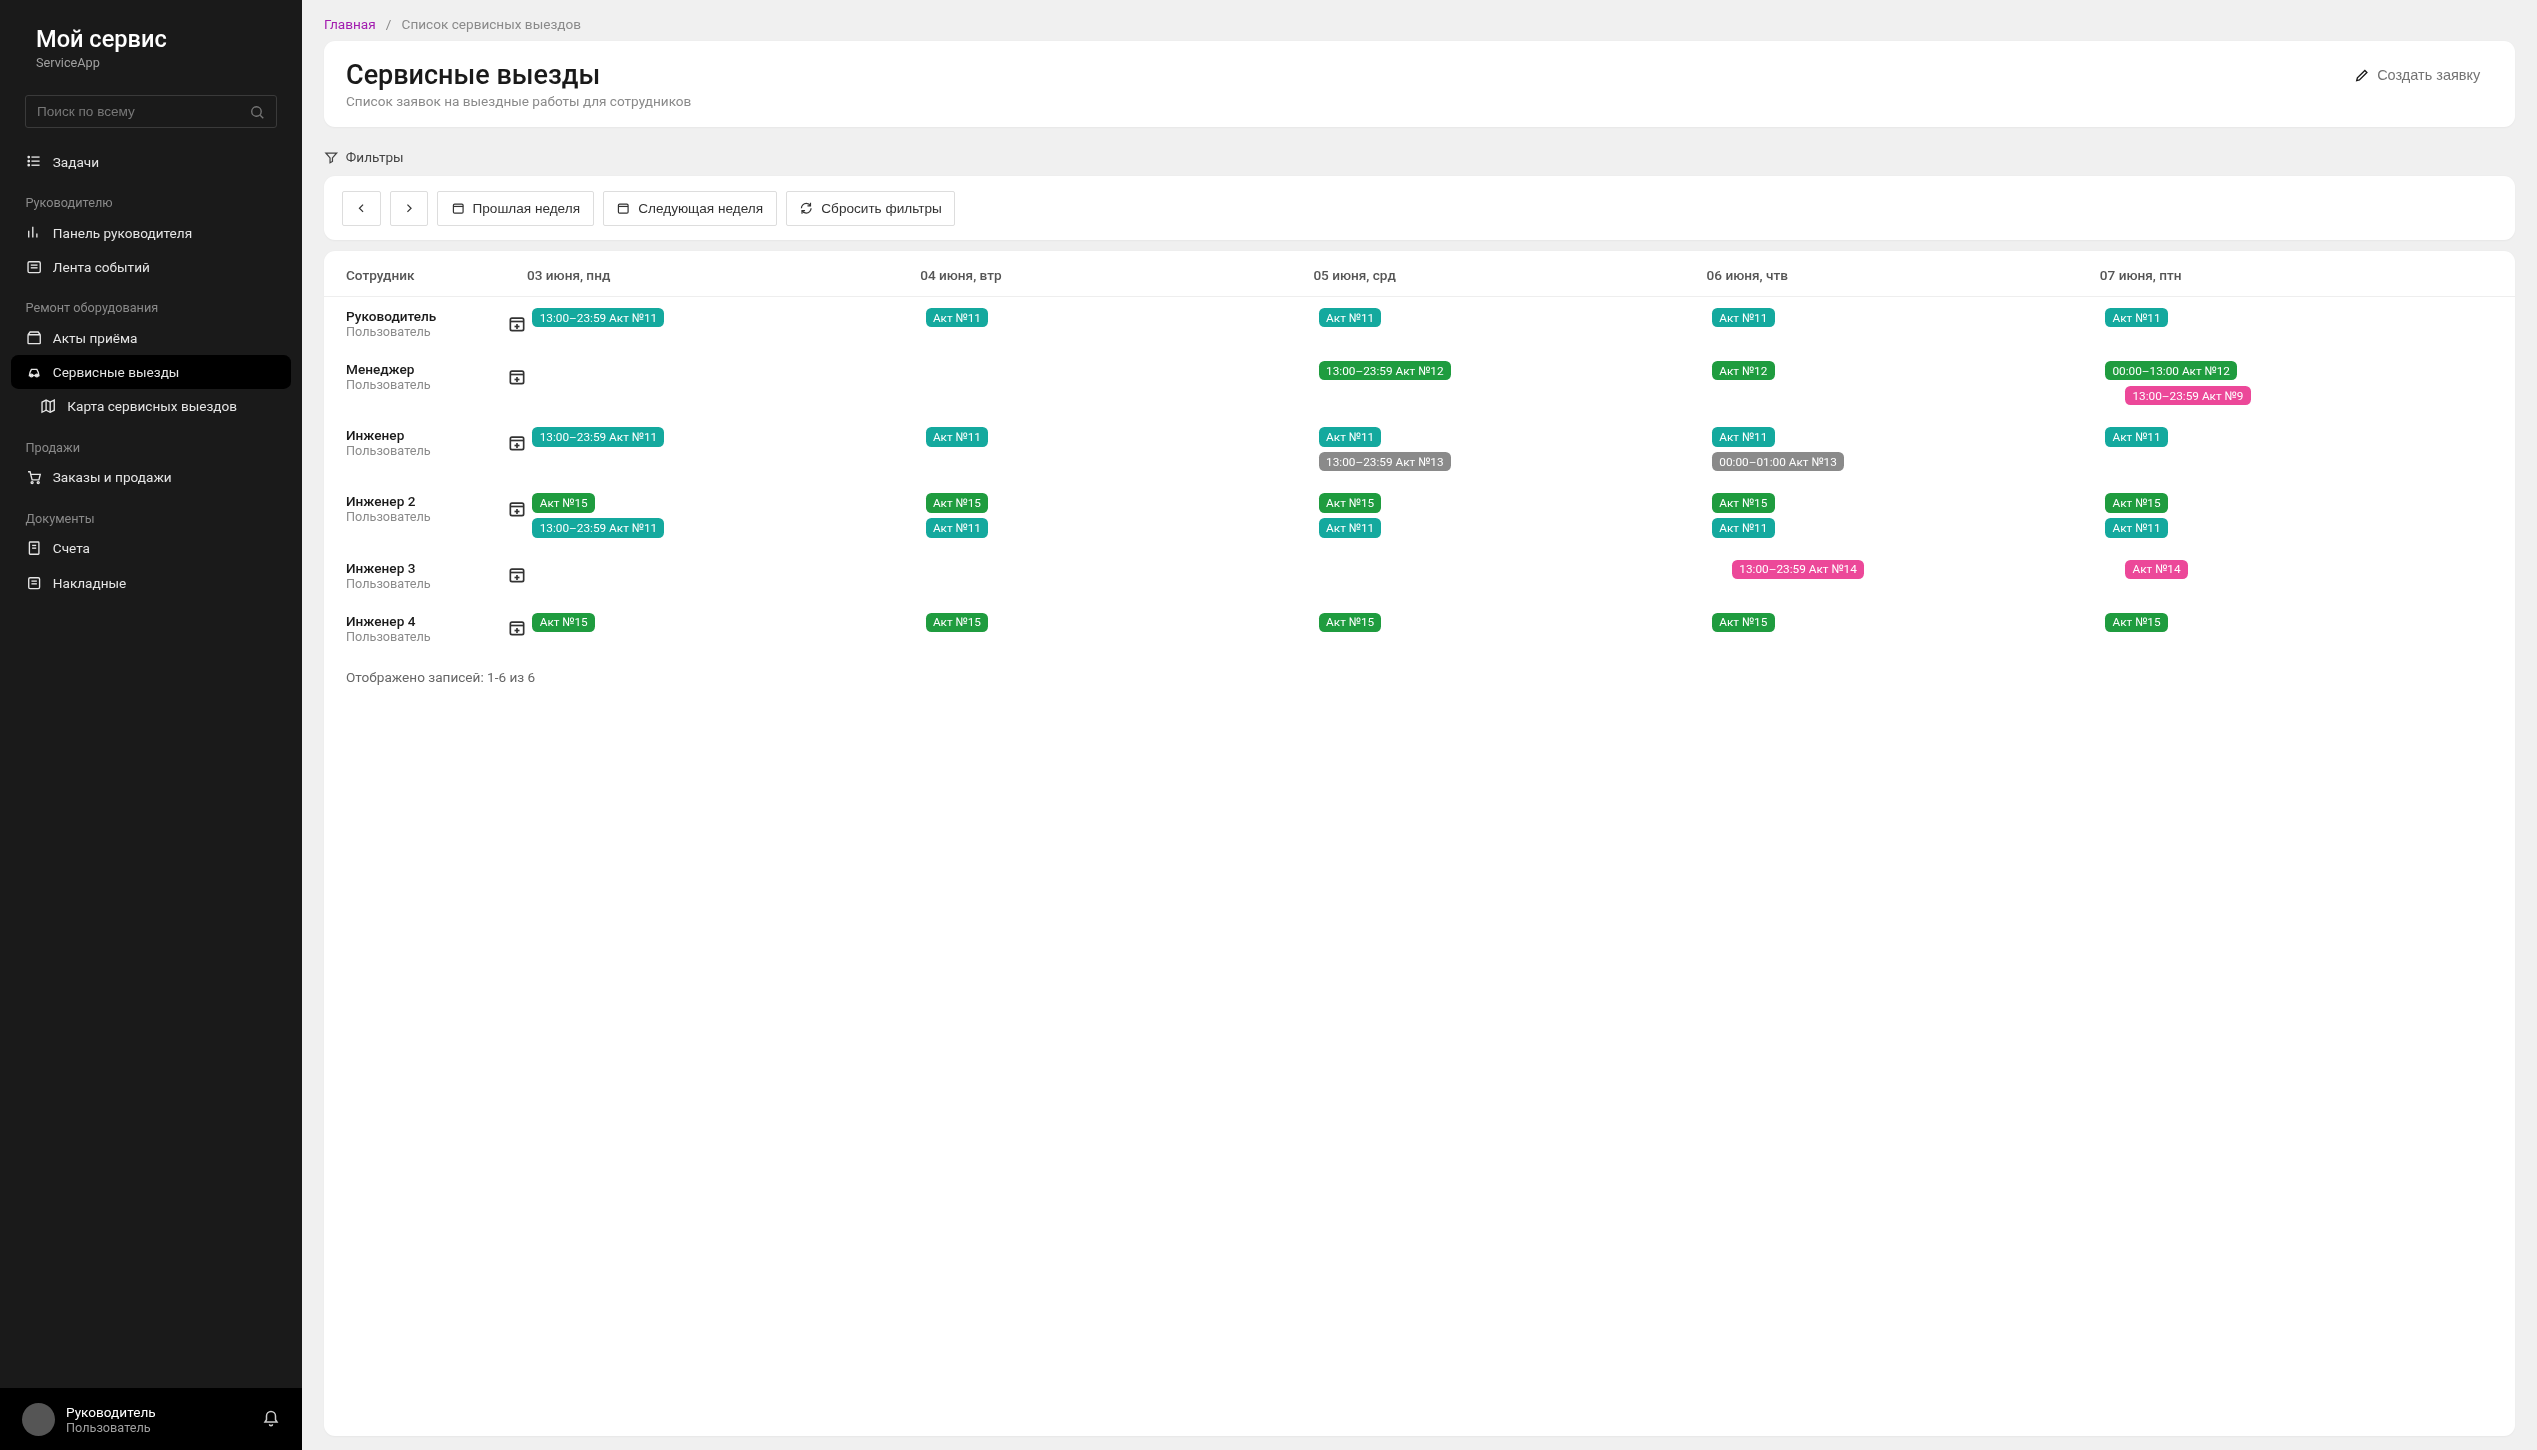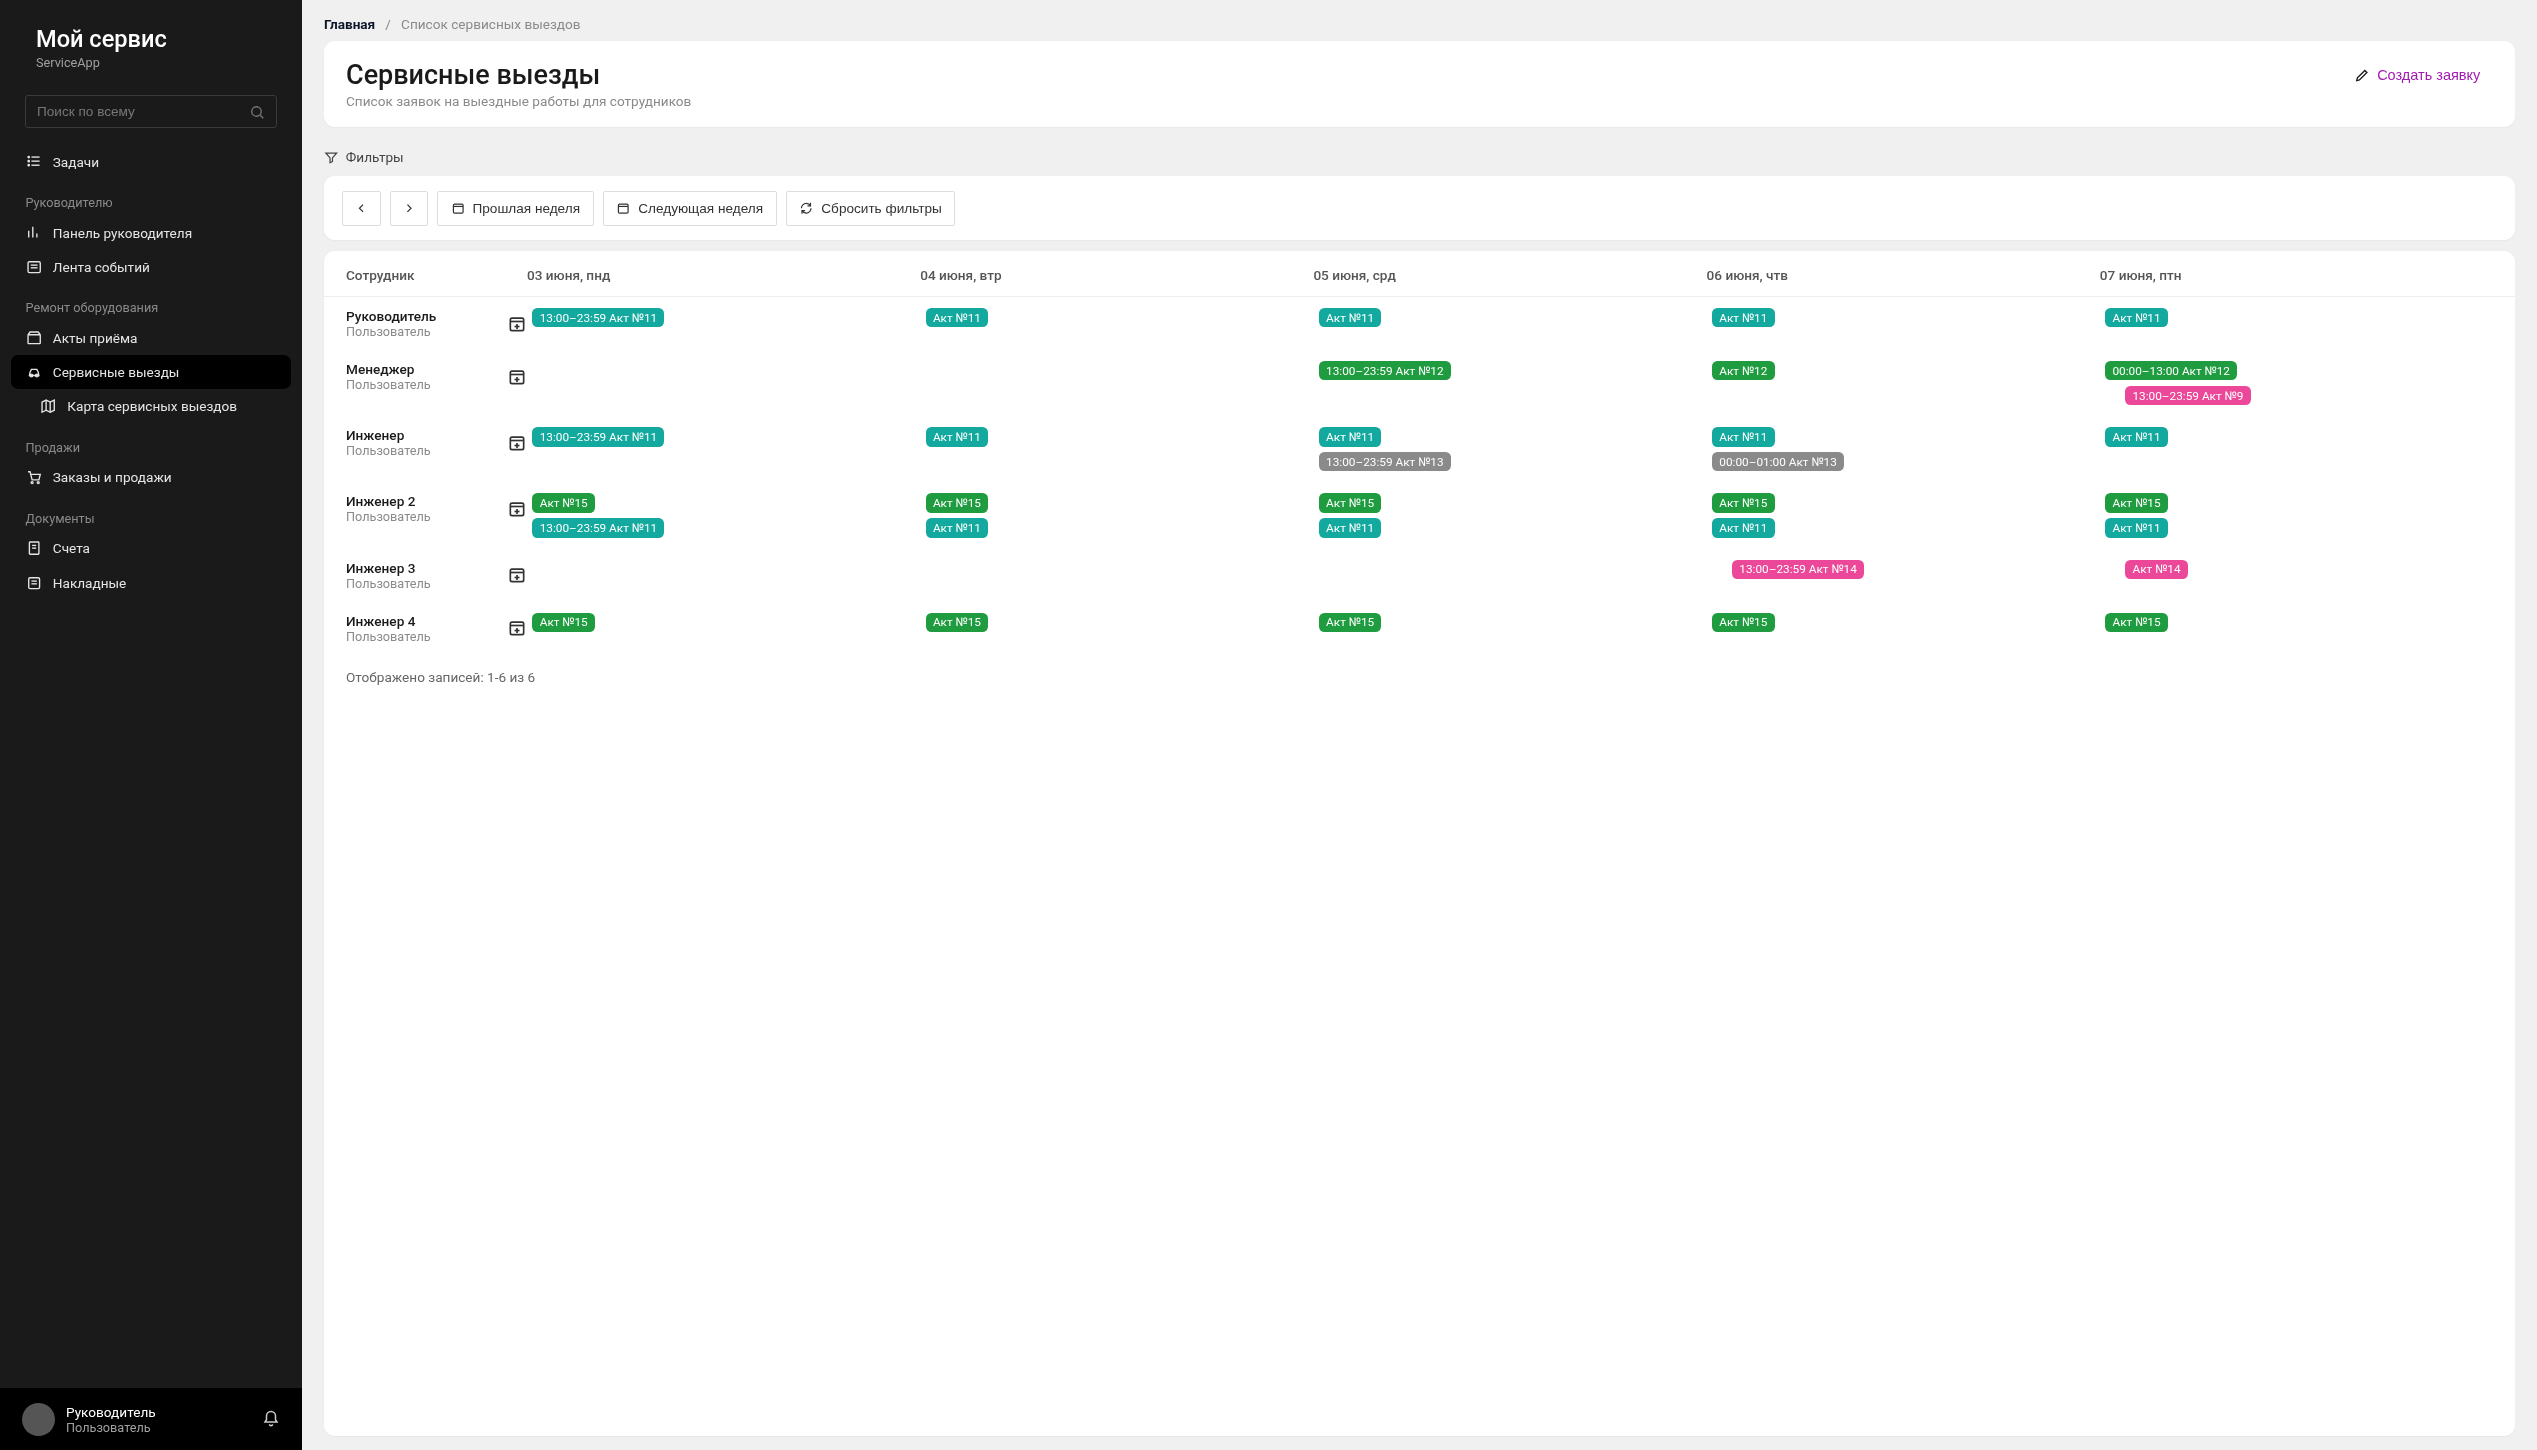--- a/index.html
+++ b/index.html
@@ -24,26 +24,26 @@
 .user-footer { background: #000; padding: 14.5px 22px; display: flex; align-items: center; gap: 11px; }
 .avatar { width: 33px; height: 33px; border-radius: 50%; background: #555; }
 .user-block { flex: 1; }
 .user-name { font-size: 13.6px; color: #fff; }
 .user-role { font-size: 12.7px; color: #a0a0a0; }
 .bell { width: 18px; height: 18px; stroke: #ccc; }
 
 
 .main { flex: 1; display: flex; flex-direction: column; overflow: hidden; }
 .breadcrumb { padding: 16.3px 22px 9px; font-size: 13.6px; color: #8a8a8a; }
-.breadcrumb a { color: #0f172a; text-decoration: none; font-weight: bold; }
+.breadcrumb a { color: #a21caf; text-decoration: none; }
 .card { background: #fff; border-radius: 11px; margin: 0 22px; box-shadow: 0 0.9px 1.8px rgba(0,0,0,0.04); }
 .header-card { display: flex; justify-content: space-between; align-items: flex-start; padding: 18px 22px; margin-bottom: 11px; }
 .page-title { font-size: 27px; font-weight: 500; }
 .page-subtitle { font-size: 13.6px; color: #8a8a8a; margin-top: 1.8px; }
-.create-btn { display: flex; align-items: center; gap: 7.3px; padding: 7.3px 12.7px; border: none; background: transparent; cursor: pointer; font-size: 14.5px; color: #a21caf; justify-content: space-between; }
+.create-btn { display: flex; align-items: center; gap: 7.3px; padding: 7.3px 12.7px; border: none; background: transparent; cursor: pointer; font-size: 14.5px; color: #737373; justify-content: space-between; }
 .create-btn svg { width: 16.3px; height: 16.3px; stroke: #1a1a1a; }
 
 .filters-row { display: flex; align-items: center; gap: 7.3px; padding: 11px 22px; font-size: 13.6px; color: #444; }
 .filters-row svg { width: 14.5px; height: 14.5px; stroke: #444; }
 
 .toolbar-card { display: flex; gap: 9px; padding: 14.5px 18px; margin-bottom: 11px; }
 .btn { display: flex; align-items: center; gap: 7.3px; padding: 9px 12.7px; border: 0.9px solid #ddd; border-radius: 2px; background: #fff; cursor: pointer; font-size: 13.6px; color: #333; }
 .btn.icon-only { padding: 9px 11px; }
 .btn svg { width: 14.5px; height: 14.5px; stroke: #333; fill: none; }
 

